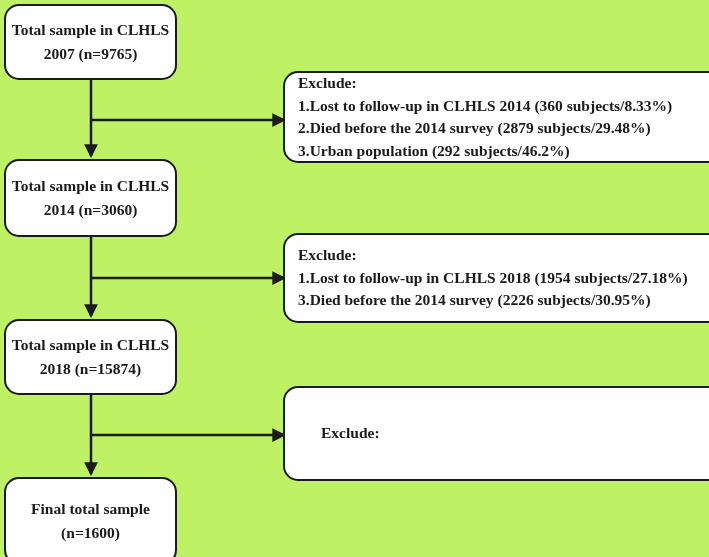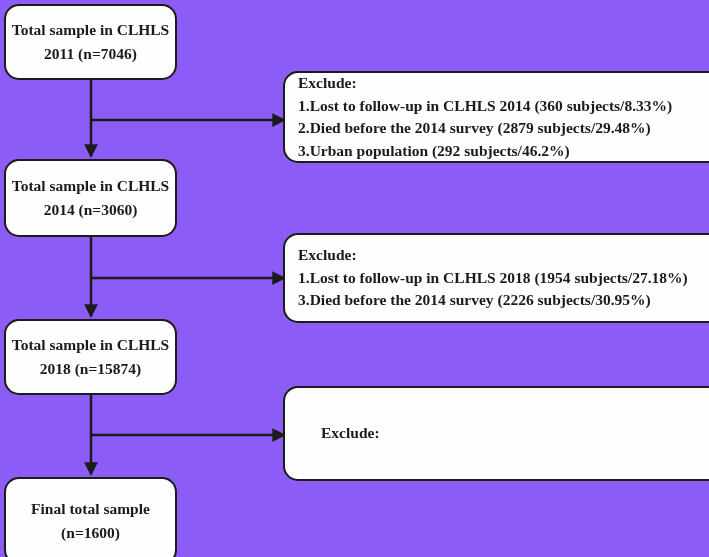--- a/index.html
+++ b/index.html
@@ -4,21 +4,21 @@
 <style>
   html, body {
     margin: 0;
     padding: 0;
     background: #ffffff;
   }
   .canvas {
     position: relative;
     width: 709px;
     height: 557px;
-    background: #8b5cf6;
+    background: #bef264;
     font-family: "Liberation Serif", serif;
     color: #1b1b1b;
     overflow: hidden;
   }
   .arrow-layer {
     position: absolute;
     left: 0;
     top: 0;
     width: 709px;
     height: 557px;
@@ -75,21 +75,21 @@
 
     <path d="M91,236 L91,316" stroke="#1b1b1b" stroke-width="2.5" fill="none" marker-end="url(#ah)"></path>
     <path d="M91,278 L284,278" stroke="#1b1b1b" stroke-width="2.5" fill="none" marker-end="url(#ah)"></path>
 
     <path d="M91,394 L91,474" stroke="#1b1b1b" stroke-width="2.5" fill="none" marker-end="url(#ah)"></path>
     <path d="M91,435 L284,435" stroke="#1b1b1b" stroke-width="2.5" fill="none" marker-end="url(#ah)"></path>
   </svg>
 
   <div class="fbox main-box" style="top:4px;height:76px;">
     <div>Total sample in CLHLS</div>
-    <div>2011 (n=7046)</div>
+    <div>2007 (n=9765)</div>
   </div>
 
   <div class="fbox main-box" style="top:159px;height:78px;">
     <div>Total sample in CLHLS</div>
     <div>2014 (n=3060)</div>
   </div>
 
   <div class="fbox main-box" style="top:319px;height:76px;">
     <div>Total sample in CLHLS</div>
     <div>2018 (n=15874)</div>

